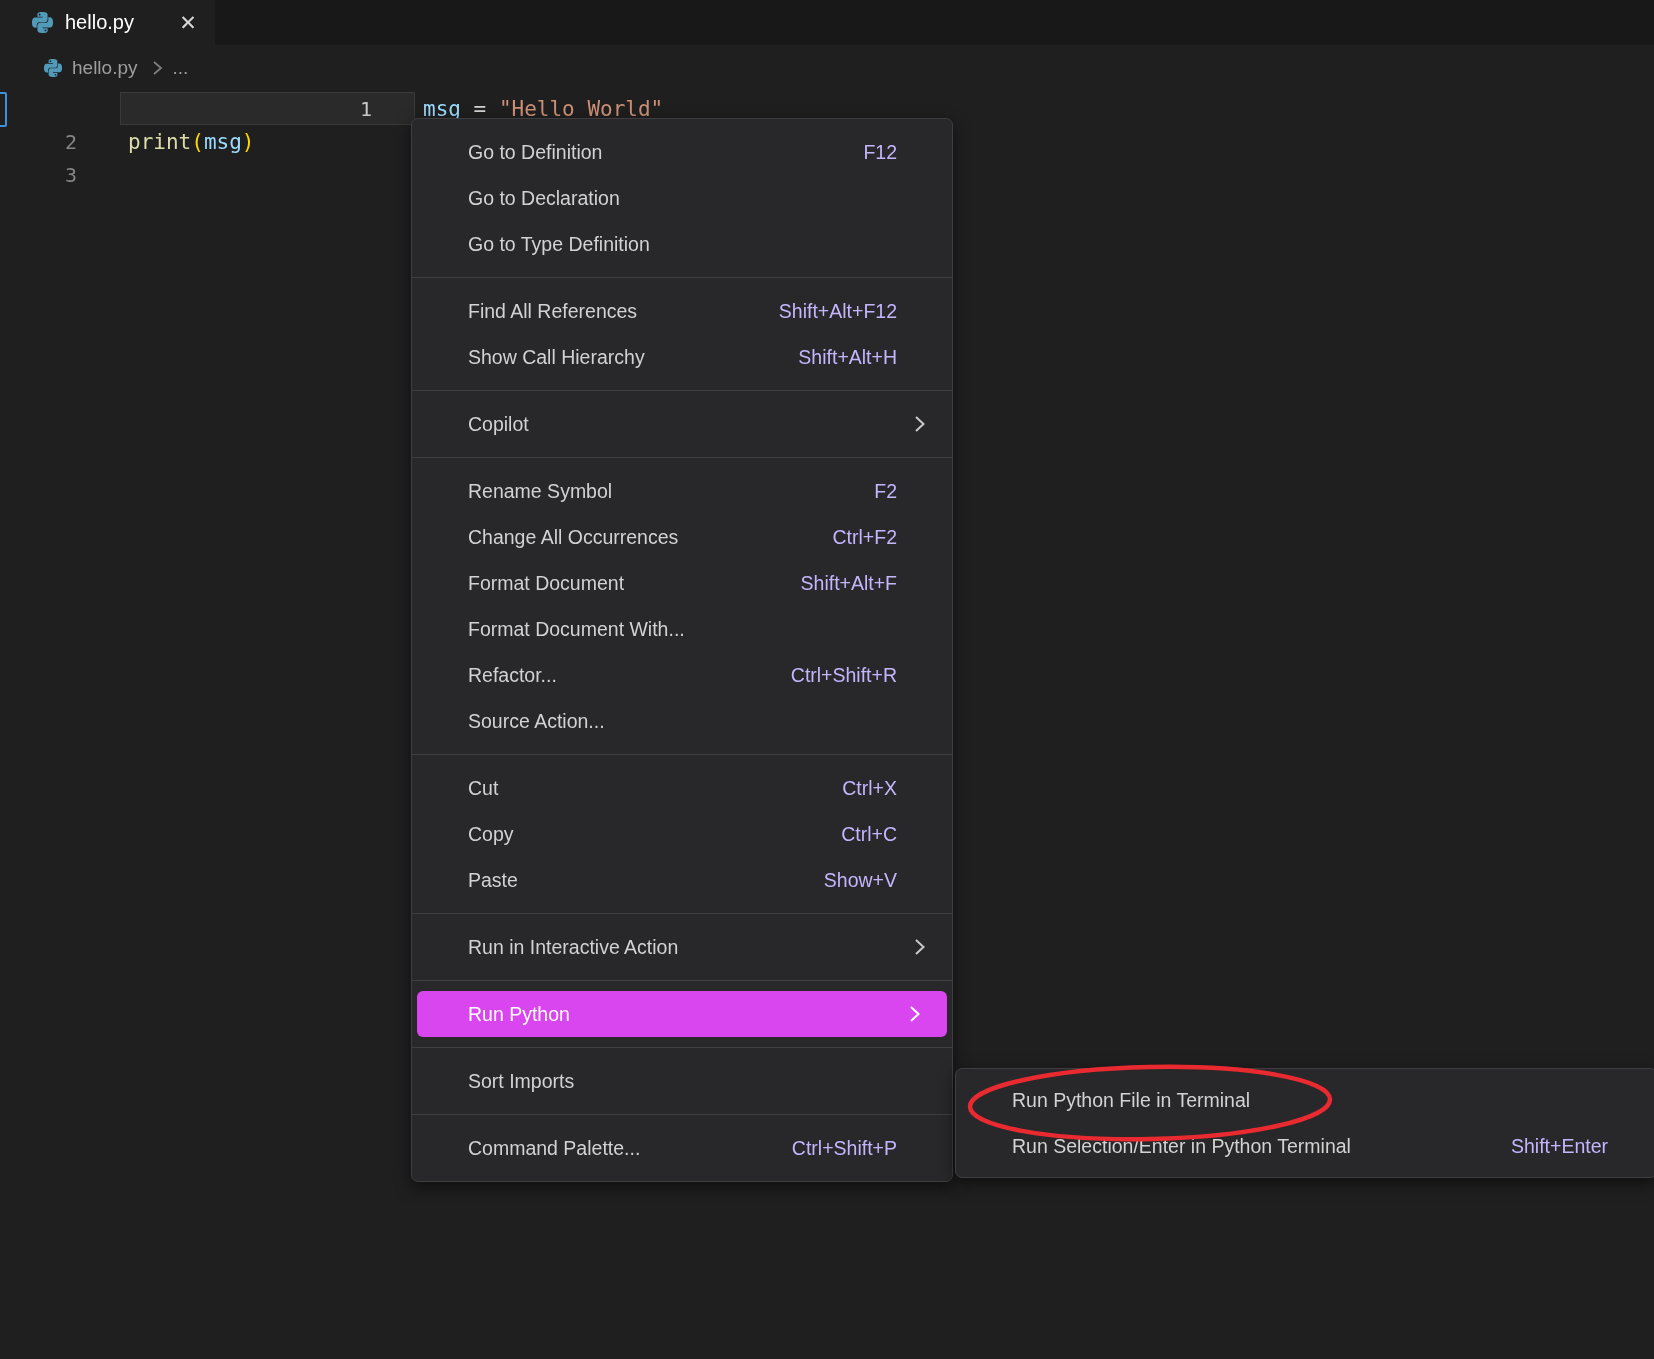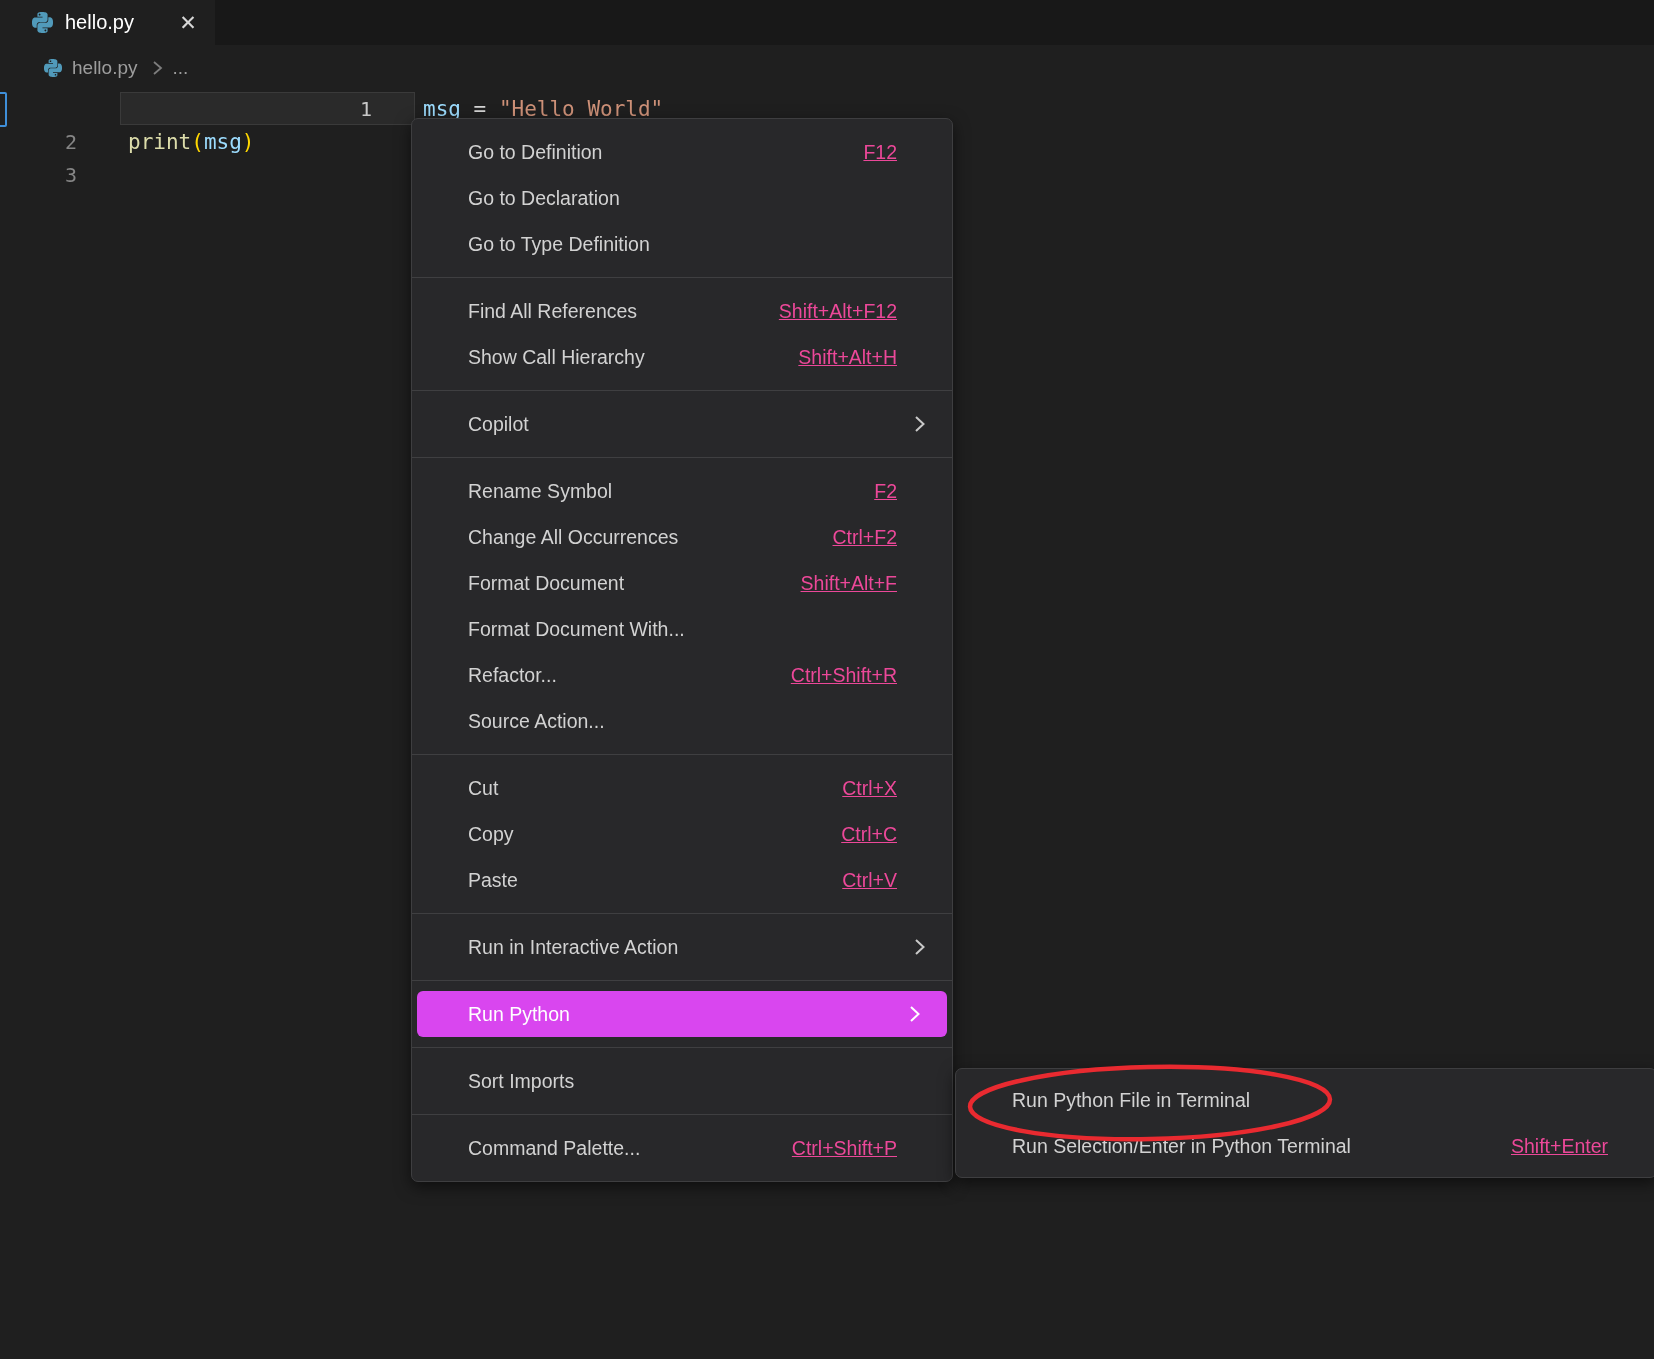--- a/index.html
+++ b/index.html
@@ -83,21 +83,21 @@
 
   .menu-item {
     position:relative;
     height:46px;
     display:flex; align-items:center;
     padding:0 55px 0 56px;
     font-size:19.5px; color:#d2d2d2;
     cursor:pointer;
   }
   .menu-item .label { flex:1; white-space:nowrap; }
-  .menu-item .key   { color:#ec4899; white-space:nowrap;text-decoration:underline; }
+  .menu-item .key   { color:#c4b5fd; white-space:nowrap; }
   .menu-item .chev  {
     position:absolute; right:26px; top:50%; transform:translateY(-50%);
     display:flex; align-items:center;
   }
   .menu-item.selected {
     background:#d946ef;
     border-radius:6px;
     margin:0 5px;
     padding:0 50px 0 51px;
     color:#ffffff;
@@ -217,21 +217,21 @@
     <div class="menu-item">
       <span class="label">Cut</span>
       <span class="key">Ctrl+X</span>
     </div>
     <div class="menu-item">
       <span class="label">Copy</span>
       <span class="key">Ctrl+C</span>
     </div>
     <div class="menu-item">
       <span class="label">Paste</span>
-      <span class="key">Ctrl+V</span>
+      <span class="key">Show+V</span>
     </div>
     <div class="menu-sep"></div>
     <div class="menu-item">
       <span class="label">Run in Interactive Action</span>
       <span class="chev">
         <svg width="13" height="22" viewBox="0 0 13 22">
           <polyline points="3,4 10.5,11 3,18" stroke="#c9c9c9" stroke-width="2" fill="none"></polyline>
         </svg>
       </span>
     </div>

